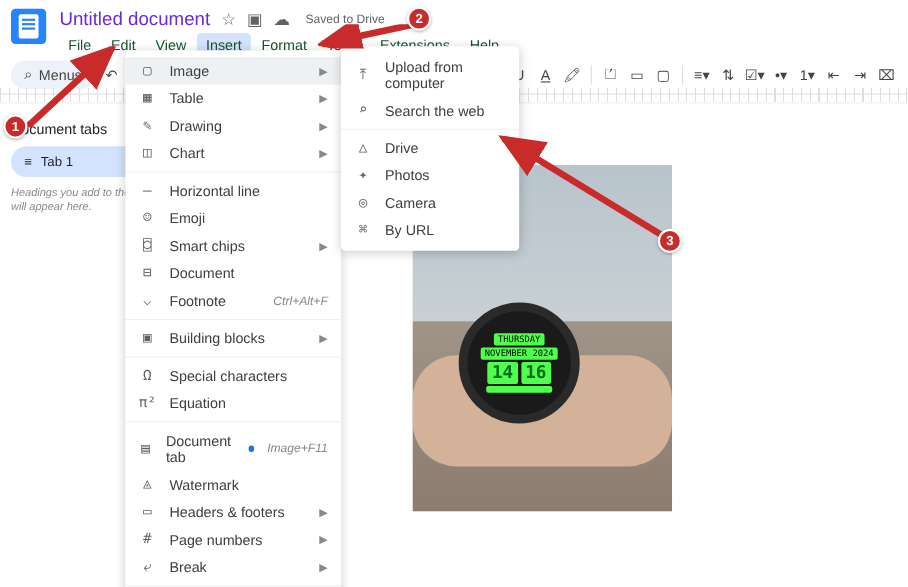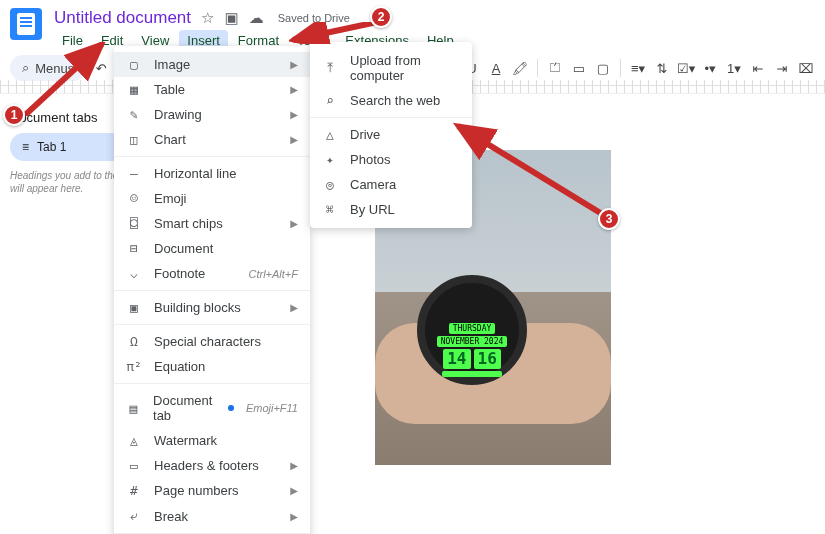--- a/index.html
+++ b/index.html
@@ -32,21 +32,21 @@
 .dd-item .sc { font-size: 11px; color: #888; font-style: italic; }
 .dd-item .arr { font-size: 10px; color: #888; }
 .dd-item .dot { width: 6px; height: 6px; background: #1a73e8; border-radius: 50%; margin-left: 4px; }
 .dd-sep { height: 1px; background: #eee; margin: 4px 0; }
 .dd-icon { width: 16px; text-align: center; color: #5f6368; font-family: monospace; }
 .submenu { position: absolute; left: 310px; top: 42px; width: 162px; background: #fff; border-radius: 4px; box-shadow: 0 2px 10px rgba(0,0,0,.2); padding: 6px 0; font-size: 13px; color: #3c4043; z-index: 21; }
 .doc { position: absolute; left: 375px; top: 150px; width: 236px; height: 315px; background: #f0f0f0; overflow: hidden; }
 .sky { width: 100%; height: 45%; background: linear-gradient(#b8c4cc, #c8d0d4); }
 .ground { width: 100%; height: 55%; background: linear-gradient(#a09488, #8a7c6e); }
 .wrist { position: absolute; left: 0; top: 55%; width: 100%; height: 32%; background: #d4b29a; border-radius: 40px; }
-.watch { position: absolute; left: 42px; top: 125px; width: 110px; height: 110px; border-radius: 50%; background: #1a1a1a; border: 8px solid #2a2a2a; display: flex; flex-direction: column; align-items: center; justify-content: flex-end; gap: 2px; }
+.watch { position: absolute; left: 42px; top: 125px; width: 110px; height: 110px; border-radius: 50%; background: #1a1a1a; border: 8px solid #2a2a2a; display: flex; flex-direction: column; align-items: center; justify-content: center; gap: 2px; }
 .wline { background: #4eff4e; color: #000; font-family: monospace; font-size: 8px; padding: 1px 4px; border-radius: 2px; }
 .wtime { display: flex; gap: 3px; }
 .wtime div { background: #4eff4e; color: #062; font-family: monospace; font-weight: bold; font-size: 16px; padding: 2px 4px; border-radius: 2px; line-height: 1; }
 .ann { position: absolute; z-index: 30; }
 .annc { width: 22px; height: 22px; border-radius: 50%; background: #c92a2a; border: 2px solid #fff; color: #fff; font-size: 12px; font-weight: bold; display: flex; align-items: center; justify-content: center; box-shadow: 0 1px 3px rgba(0,0,0,.3); }
 .arrow1 { position: absolute; left: 24px; top: 42px; z-index: 25; }
 .arrow2 { position: absolute; left: 289px; top: 22px; z-index: 25; }
 .arrow3 { position: absolute; left: 452px; top: 122px; z-index: 25; }
 </style>
 </head>
@@ -173,21 +173,21 @@
     </div>
     <div class="dd-item">
       <span class="dd-icon">π²</span>
       <span class="lbl">Equation</span>
     </div>
     <div class="dd-sep"></div>
     <div class="dd-item">
       <span class="dd-icon">▤</span>
       <span class="lbl">Document tab</span>
       <span class="dot"></span>
-      <span class="sc">Emoji+F11</span>
+      <span class="sc">Image+F11</span>
     </div>
     <div class="dd-item">
       <span class="dd-icon">◬</span>
       <span class="lbl">Watermark</span>
     </div>
     <div class="dd-item">
       <span class="dd-icon">▭</span>
       <span class="lbl">Headers &amp; footers</span>
       <span class="arr">▶</span>
     </div>

